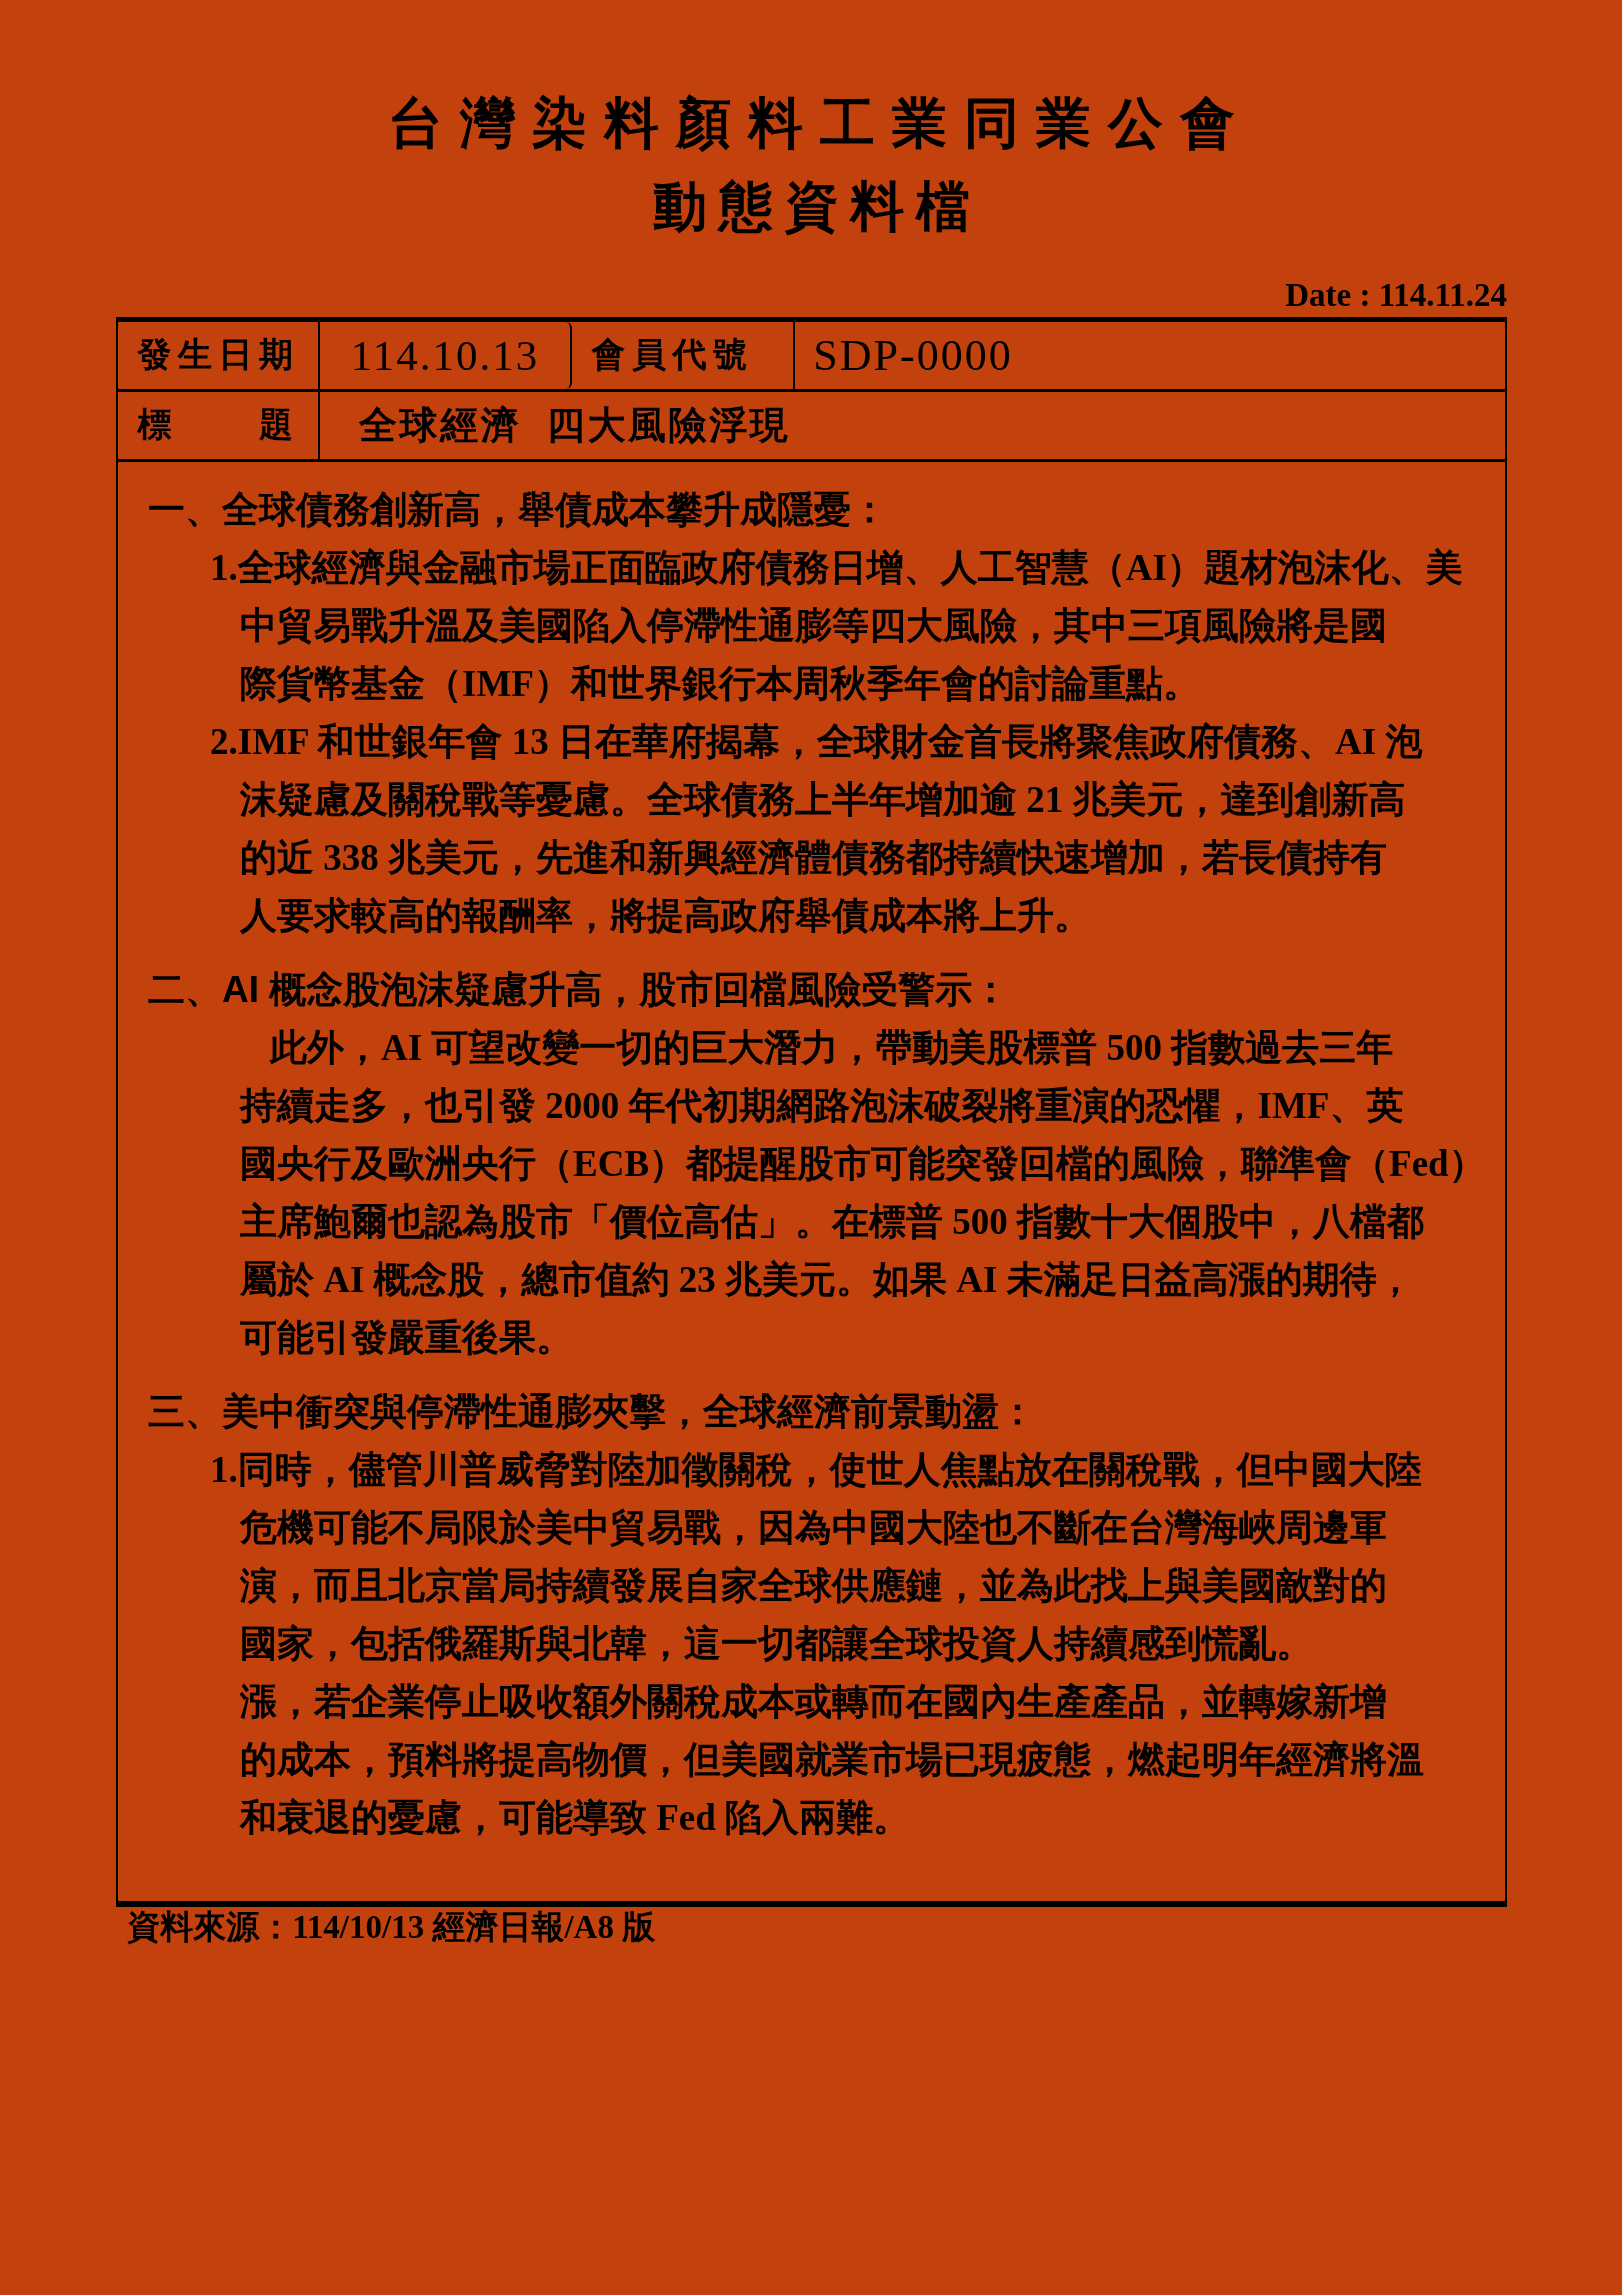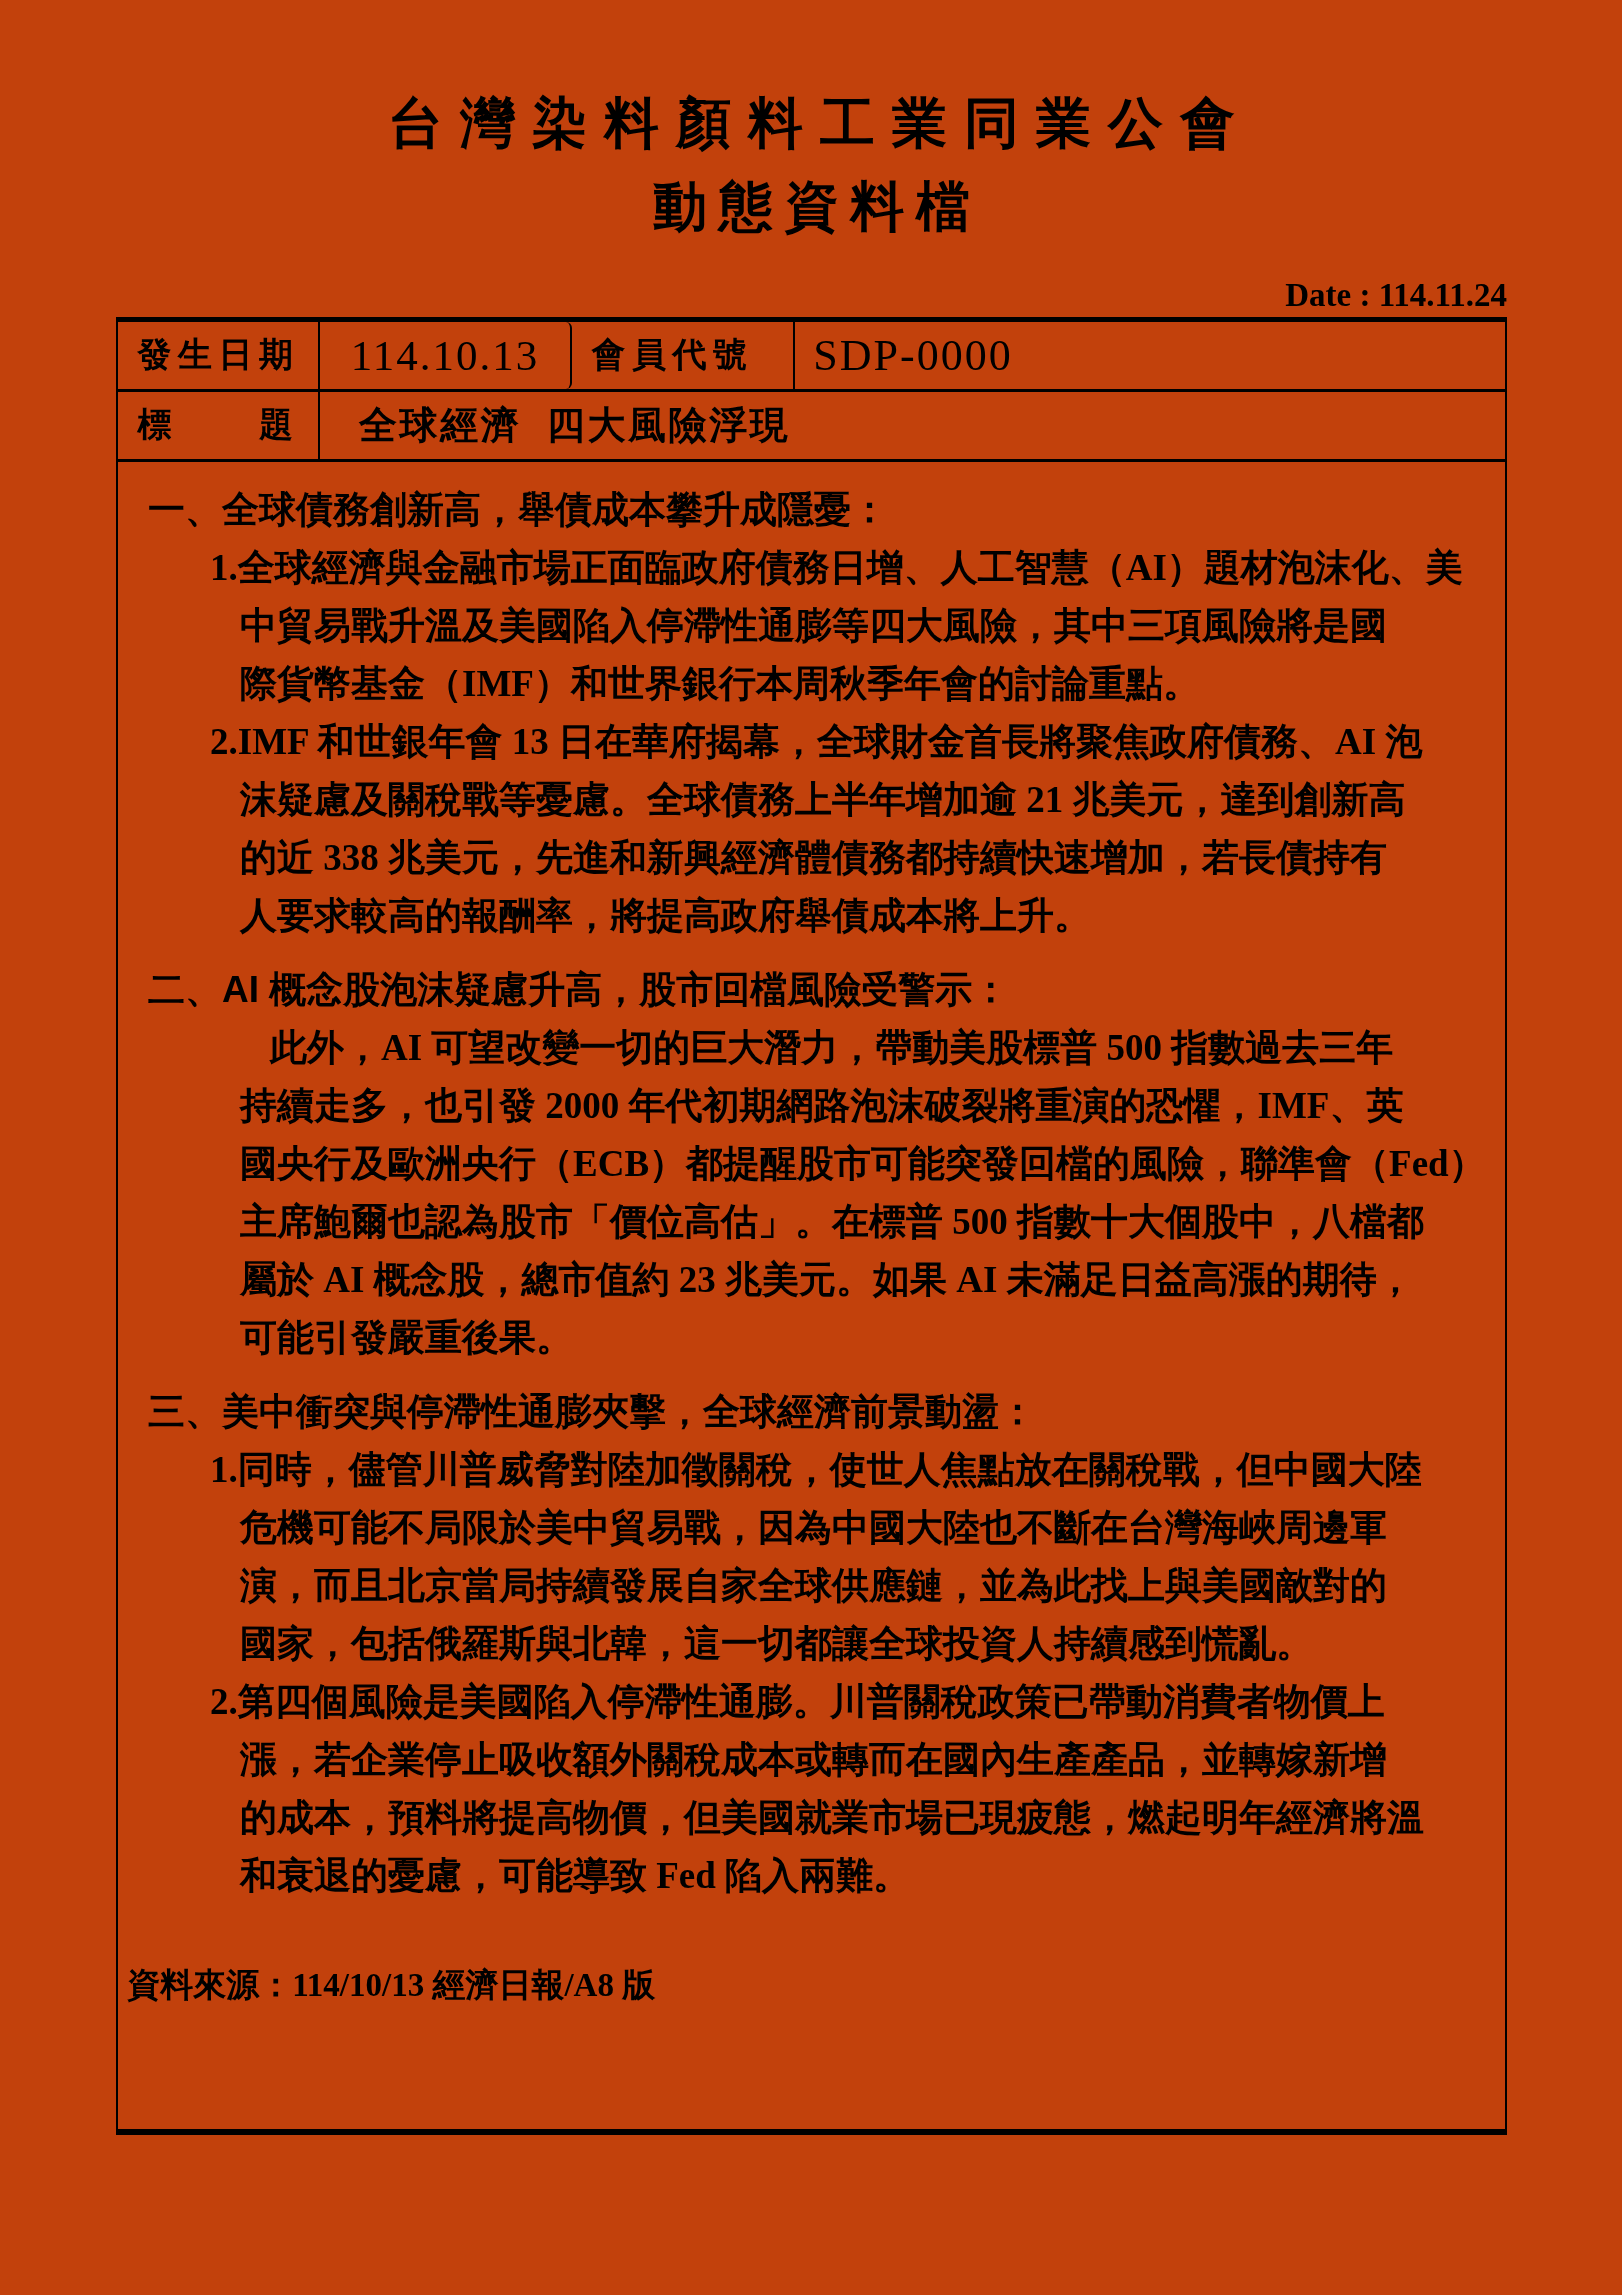--- a/index.html
+++ b/index.html
@@ -84,21 +84,21 @@
   }
   .subject-val{
     font-family:Liberation Mono, monospace;
     font-weight:bold;
     font-size:38px;
     letter-spacing:2.6px;
     padding-left:39px;
   }
   
   .doc-body{
-    height:1667px;
+    height:1439px;
     box-sizing:border-box;
     padding-top:19.6px;
   }
   .bl{
     font-size:37px;
     line-height:58px;
     font-weight:bold;
     white-space:nowrap;
   }
   .bl.h{
@@ -164,21 +164,20 @@
       <div class="bl c">持續走多，也引發 2000 年代初期網路泡沫破裂將重演的恐懼，IMF、英</div>
       <div class="bl c">國央行及歐洲央行（ECB）都提醒股市可能突發回檔的風險，聯準會（Fed）</div>
       <div class="bl c">主席鮑爾也認為股市「價位高估」。在標普 500 指數十大個股中，八檔都</div>
       <div class="bl c">屬於 AI 概念股，總市值約 23 兆美元。如果 AI 未滿足日益高漲的期待，</div>
       <div class="bl c">可能引發嚴重後果。</div>
       <div class="bl h gap">三、美中衝突與停滯性通膨夾擊，全球經濟前景動盪：</div>
       <div class="bl i">1.同時，儘管川普威脅對陸加徵關稅，使世人焦點放在關稅戰，但中國大陸</div>
       <div class="bl c">危機可能不局限於美中貿易戰，因為中國大陸也不斷在台灣海峽周邊軍</div>
       <div class="bl c">演，而且北京當局持續發展自家全球供應鏈，並為此找上與美國敵對的</div>
       <div class="bl c">國家，包括俄羅斯與北韓，這一切都讓全球投資人持續感到慌亂。</div>
-      <div class="bl i">2.第四個風險是美國陷入停滯性通膨。川普關稅政策已帶動消費者物價上</div>
       <div class="bl c">漲，若企業停止吸收額外關稅成本或轉而在國內生產產品，並轉嫁新增</div>
       <div class="bl c">的成本，預料將提高物價，但美國就業市場已現疲態，燃起明年經濟將溫</div>
       <div class="bl c">和衰退的憂慮，可能導致 Fed 陷入兩難。</div>
 
       <div class="source-line">
         <span class="source-label">資料來源</span><span class="source-value">：114/10/13  經濟日報/A8 版</span>
       </div>
     </div>
 
   </div>

